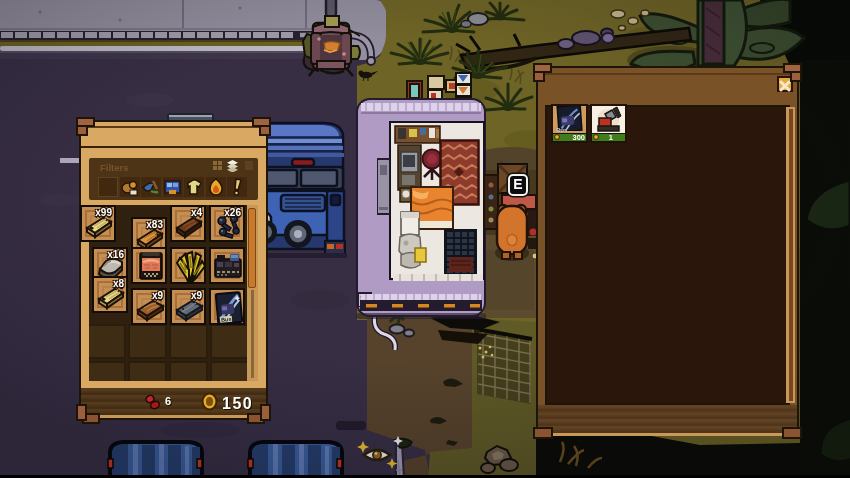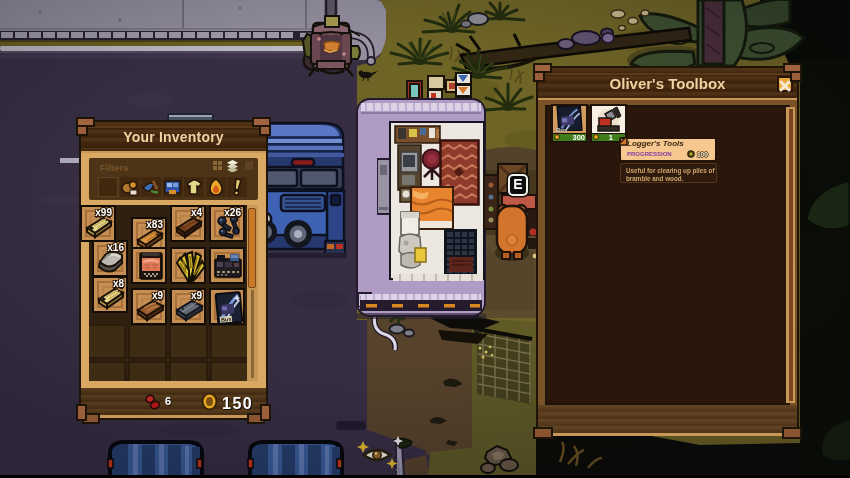--- a/index.html
+++ b/index.html
@@ -473,21 +473,20 @@
   <div class="abs" style="left:88px;top:-7px;width:47px;height:10px;background:#4a5260;border:2px solid #1f2430;border-radius:3px 3px 0 0;box-sizing:border-box"></div>
   <div class="abs" style="left:90px;top:-5px;width:43px;height:2px;background:#9aa2b0"></div>
   <div class="abs" style="left:-3px;top:-3px;width:8px;height:15px;background:#9c5f3c;border:2px solid #1f1408;z-index:2"></div>
   <div class="abs" style="left:-3px;top:-3px;width:15px;height:6px;background:#a06540;border:2px solid #1f1408;z-index:2"></div>
   <div class="abs" style="right:-3px;top:-3px;width:8px;height:15px;background:#9c5f3c;border:2px solid #1f1408;z-index:2"></div>
   <div class="abs" style="right:-3px;top:-3px;width:15px;height:6px;background:#a06540;border:2px solid #1f1408;z-index:2"></div>
   <div class="abs" style="left:-3px;bottom:-1px;width:7px;height:13px;background:#9c5f3c;border:2px solid #1f1408;z-index:2"></div>
   <div class="abs" style="right:-3px;bottom:-1px;width:7px;height:13px;background:#9c5f3c;border:2px solid #1f1408;z-index:2"></div>
   <div class="abs" style="left:0;top:0;width:189px;height:300px;background:#d9a964;border:2px solid #1f1408;box-sizing:border-box"></div>
 
-  <div class="abs" style="left:2px;top:2px;width:185px;height:31px;background:#46290f;background-image:repeating-linear-gradient(180deg,rgba(255,215,150,0.05) 0 2px,rgba(0,0,0,0.1) 5px 8px);border-bottom:2px solid #c89858;box-sizing:border-box;color:#f0d2a0;font-weight:bold;font-size:14px;text-align:center;line-height:30px;letter-spacing:0.2px">Your Inventory</div>
   <div class="abs" style="left:2px;top:6px;width:185px;height:2px;background:#5a3a18"></div>
   <div class="abs" style="left:2px;top:26px;width:185px;height:2px;background:#3a2009"></div>
 
   <div class="abs" style="left:10px;top:38px;width:169px;height:42px;background:#4e3417;border-radius:2px"></div>
   <div class="abs" style="left:21px;top:42px;color:#76532c;font-weight:bold;font-size:9.5px">Filters</div>
   <svg class="abs" style="left:134px;top:41px" width="9" height="9">
         <g fill="#8a6838">
           <rect x="0" y="0" width="4" height="4"></rect>
           <rect x="5" y="0" width="4" height="4"></rect>
           <rect x="0" y="5" width="4" height="4"></rect>
@@ -594,21 +593,21 @@
             <path d="M21,9 l3,7 -3,1 -3,-7 Z"></path>
             <circle cx="9" cy="19" r="3.5"></circle>
             <path d="M12,20 l7,2 -1,3 -7,-2 Z"></path>
             <circle cx="22" cy="18" r="3"></circle>
           </g>
           <circle cx="7" cy="7" r="1.3" fill="#5a6a8a"></circle>
           <circle cx="19" cy="5" r="1.2" fill="#5a6a8a"></circle>
           <circle cx="8" cy="18" r="1.2" fill="#5a6a8a"></circle>
         </svg>
       </div>
-  <div class="cell" style="left:13px;top:120px">
+  <div class="cell" style="left:13px;top:127px">
         <i>
           <em></em>
         </i>
         <span class="cnt">x16</span>
     <svg class="abs" style="left:2px;top:4px" width="30" height="28">
           <path d="M4,16 L10,8 q8,-5 16,1 l0,7 -7,6 q-8,3 -15,-3 Z" fill="#bdb9b1" stroke="#1a1208" stroke-width="2"></path>
           <path d="M4,16 q8,7 15,3 l7,-6" fill="none" stroke="#8a867e" stroke-width="2"></path>
           <path d="M4,16 l-1,5 q8,7 16,3 l7,-7 0,-4 -7,6 q-8,4 -15,-3 Z" fill="#55504a" stroke="#1a1208" stroke-width="2"></path>
           <path d="M12,10 q7,-3 12,1" stroke="#dcd8d0" stroke-width="2" fill="none"></path>
           <path d="M8,13 q3,-4 7,-5" stroke="#8a867e" stroke-width="1.5" fill="none"></path>
@@ -740,21 +739,20 @@
 
 <div class="abs" id="shoppanel" style="left:536px;top:66px;width:263px;height:370px">
   <div class="abs" style="left:-3px;top:-3px;width:8px;height:15px;background:#9c5f3c;border:2px solid #1f1408;z-index:2"></div>
   <div class="abs" style="left:-3px;top:-3px;width:15px;height:6px;background:#a06540;border:2px solid #1f1408;z-index:2"></div>
   <div class="abs" style="right:-3px;top:-3px;width:8px;height:15px;background:#9c5f3c;border:2px solid #1f1408;z-index:2"></div>
   <div class="abs" style="right:-3px;top:-3px;width:15px;height:6px;background:#a06540;border:2px solid #1f1408;z-index:2"></div>
   <div class="abs" style="left:-3px;bottom:-3px;width:16px;height:8px;background:#8a5430;border:2px solid #1f1408;z-index:2"></div>
   <div class="abs" style="right:-3px;bottom:-3px;width:16px;height:8px;background:#8a5430;border:2px solid #1f1408;z-index:2"></div>
   <div class="abs" style="left:0;top:0;width:263px;height:370px;background:#7a5228;border:2px solid #1f1408;box-sizing:border-box"></div>
 
-  <div class="abs" style="left:2px;top:2px;width:259px;height:32px;background:#46290f;background-image:repeating-linear-gradient(180deg,rgba(255,215,150,0.05) 0 2px,rgba(0,0,0,0.1) 5px 8px);border-bottom:2px solid #c89858;box-sizing:border-box;color:#f0d2a0;font-weight:bold;font-size:15px;text-align:center;line-height:31px">Oliver's Toolbox</div>
   <div class="abs" style="left:2px;top:7px;width:259px;height:2px;background:#5a3a18"></div>
 
   <div class="abs" style="left:241px;top:10px;width:16px;height:16px;background:#e8a83c;border:2px solid #2a1408;box-sizing:border-box">
     <svg width="12" height="12">
           <path d="M2,2 L10,10 M10,2 L2,10" stroke="#f5ead0" stroke-width="3" stroke-linecap="round"></path>
         </svg>
   </div>
 
   <div class="abs" style="left:9px;top:39px;width:245px;height:300px;background:#2a160a;border:2px solid #1f1408;box-sizing:border-box"></div>
 
@@ -793,28 +791,14 @@
         </svg>
   </div>
   <div class="abs" style="left:54px;top:67px;width:37px;height:10px;background:#3f7d1d;border:2px solid #201208;border-top:1.5px solid #201208;box-sizing:border-box">
     <svg class="abs" style="left:1px;top:0px" width="6" height="6">
           <circle cx="3" cy="3" r="2.4" fill="#e8b020" stroke="#3a2408" stroke-width="1"></circle>
         </svg>
     <div class="abs" style="right:12px;top:-1px;color:#fff;font-weight:bold;font-size:7.5px">1</div>
   </div>
 </div>
 
-<div class="abs" style="left:618px;top:135px;width:101px;height:48px">
-  <div class="abs" style="left:1px;top:2px;width:98px;height:25px;background:#f6c890;border:2px solid #241409;border-radius:3px;box-sizing:border-box"></div>
-  <svg class="abs" style="left:-1px;top:0px" width="11" height="11">
-        <path d="M10,1 L10,10 L1,10 Z" fill="#d07828" stroke="#241409" stroke-width="1.5"></path>
-      </svg>
-  <div class="abs" style="left:9px;top:4px;color:#3f2a17;font-weight:bold;font-style:italic;font-size:8px">Logger's Tools</div>
-  <div class="abs" style="left:9px;top:16px;color:#833da0;font-weight:bold;font-size:6px">PROGRESSION</div>
-  <svg class="abs" style="left:69px;top:15px" width="8" height="8">
-        <circle cx="4" cy="4" r="3.2" fill="#55511a" stroke="#2a2408" stroke-width="1.2"></circle>
-        <circle cx="4" cy="4" r="1.5" fill="#b8a424"></circle>
-      </svg>
-  <div class="abs" style="left:79px;top:16px;color:#f5edd8;font-weight:bold;font-size:6.5px;text-shadow:-1px 0 0 #5a4018,1px 0 0 #5a4018,0 -1px 0 #5a4018,0 1px 0 #5a4018">100</div>
-  <div class="abs" style="left:2px;top:28px;width:97px;height:20px;background:#2e1b0d;border:1px solid #54351c;border-radius:2px;box-sizing:border-box;color:#cfa76a;font-weight:bold;font-size:6.3px;line-height:8px;padding:3px 0 0 5px;white-space:nowrap">Useful for clearing up piles of<br>bramble and wood.</div>
+
 </div>
 
-</div>
-
 </body></html>

